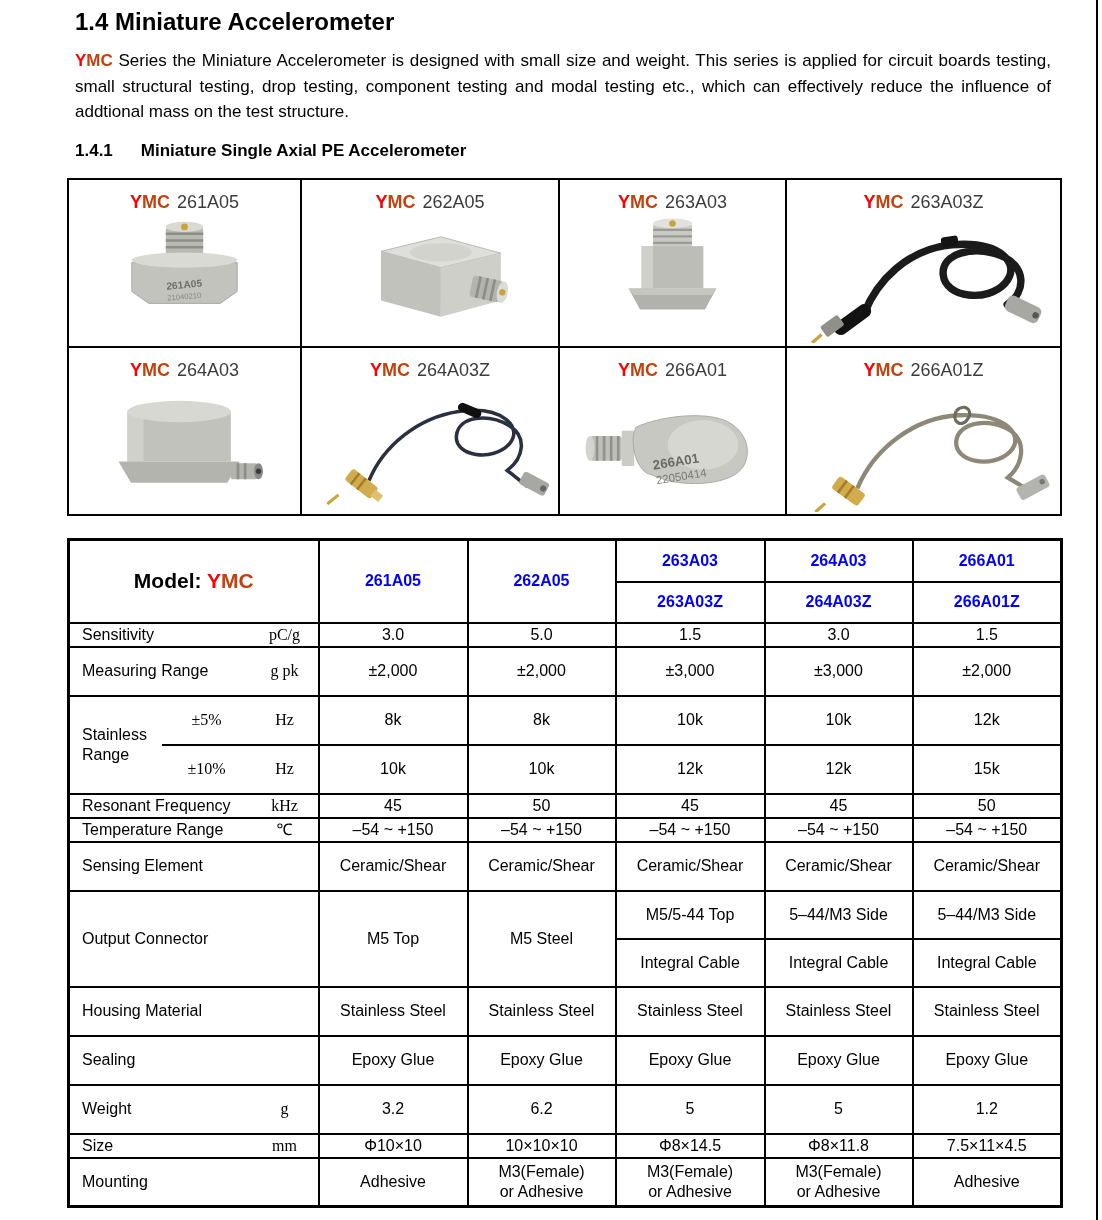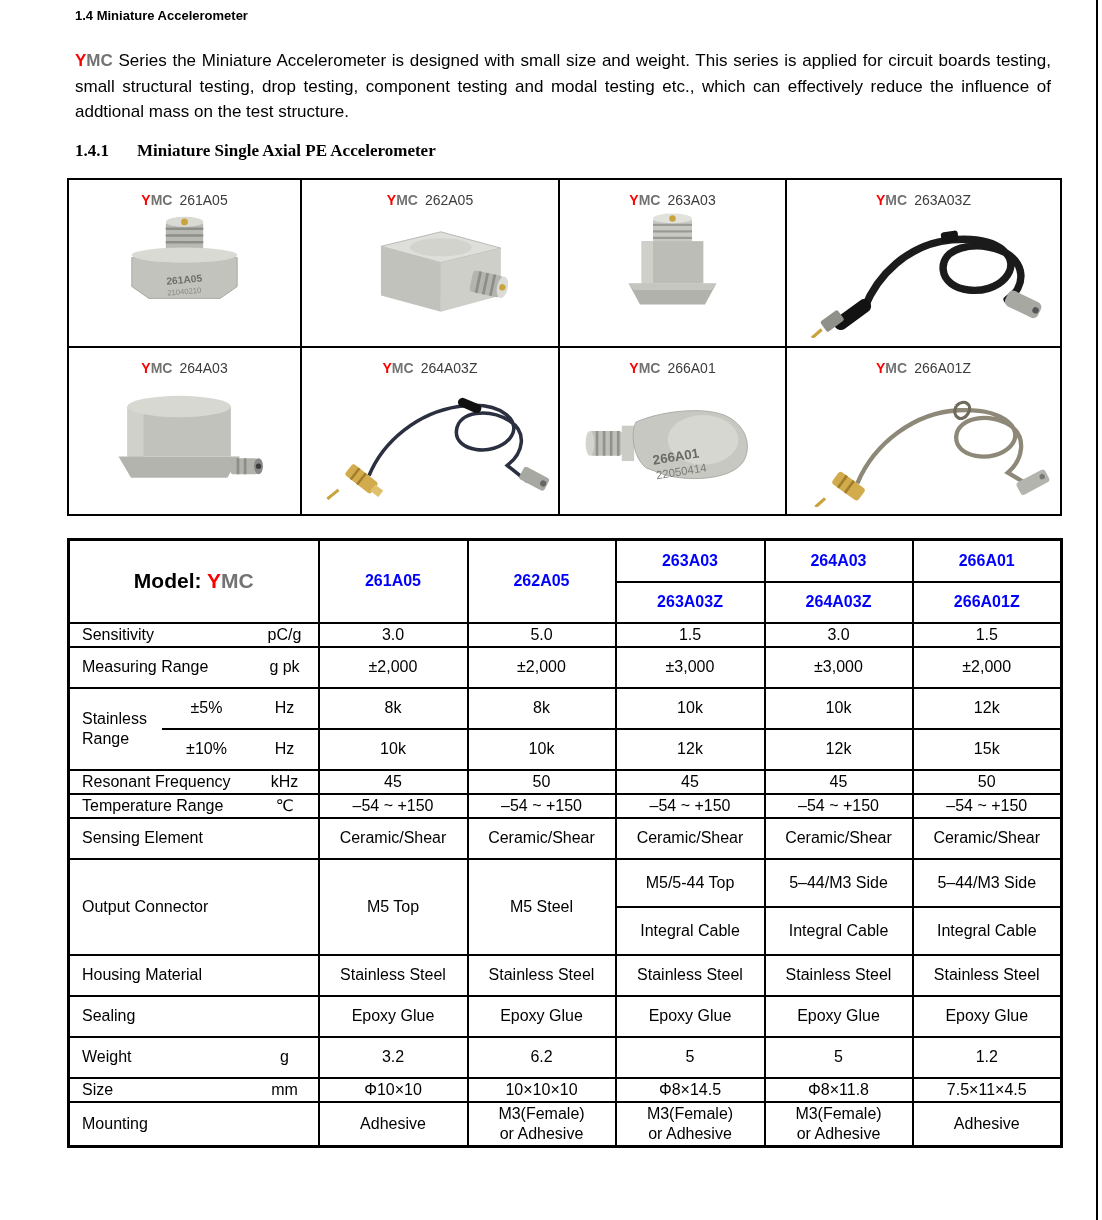--- a/index.html
+++ b/index.html
@@ -3,46 +3,46 @@
 <meta charset="utf-8">
 <style>
   html,body { margin:0; padding:0; background:#fff; }
   .page {
     position:relative; width:1102px; height:1220px; background:#ffffff;
     font-family:"Liberation Sans","DejaVu Sans",sans-serif; color:#000;
     overflow:hidden;
   }
   .page-edge { position:absolute; left:1096px; top:0; width:2px; height:1220px; background:#000; }
 
-  .h1 { position:absolute; left:75px; top:8px; font-size:13px; font-weight:bold; margin:0; }
+  .h1 { position:absolute; left:75px; top:8px; font-size:24px; font-weight:bold; margin:0; }
   .intro { position:absolute; left:75px; top:48px; width:976px; font-size:17px; line-height:25.5px; text-align:justify; margin:0; }
-  .h2 { position:absolute; left:75px; top:141px; font-size:17px; font-weight:bold; margin:0;font-family:Liberation Serif, serif; }
+  .h2 { position:absolute; left:75px; top:141px; font-size:17px; font-weight:bold; margin:0; }
   .h2 .num { margin-right:28px; }
 
   .b { font-weight:bold; }
   .red { color:#ff0000; }
-  .blue { color:#737373; }
+  .blue { color:#c2410c; }
 
   table { border-collapse:collapse; table-layout:fixed; }
 
   .grid { position:absolute; left:67px; top:178px; width:993px; border:2px solid #000; }
   .grid td { border:2px solid #000; height:166px; text-align:center; vertical-align:top; padding:0; overflow:hidden; }
-  .plabel { margin-top:12px; font-size:14px; white-space:nowrap; }
+  .plabel { margin-top:12px; font-size:18px; white-space:nowrap; }
   .plabel .model { color:#3c3c3c; margin-left:7px; }
   .pimg { display:block; margin:2px auto 0; }
 
   .spec { position:absolute; left:67px; top:538px; width:993px; border:3px solid #000; font-size:16px; }
   .spec td { border:2px solid #000; text-align:center; vertical-align:middle; padding:1px 4px; line-height:1.25; white-space:pre-line; overflow:hidden; }
   .spec .lbl { text-align:left; padding-left:12px; }
   .spec .nobr { border-right-style:hidden; }
-  .spec .nobl { border-left-style:hidden; }
+  .spec .nobl { border-left-style:hidden;font-family:Liberation Serif, serif; }
   .spec .mh { color:#0000fe; font-weight:bold; }
   .spec .model-cell { text-align:center; font-weight:bold; font-size:21px; }
   tr.h-hdr1 { height:42px; } tr.h-hdr2 { height:41px; }
-  tr.h-std { height:22px; } tr.h-std2 { height:41px; }
+  tr.h-std { height:22px; } tr.h-std2 { height:49px; }
   tr.h-out { height:48px; }
 </style>
 </head>
 <body>
 
 <div class="page">
   <div class="page-edge"></div>
 
   <h1 class="h1">1.4 Miniature Accelerometer</h1>
 

